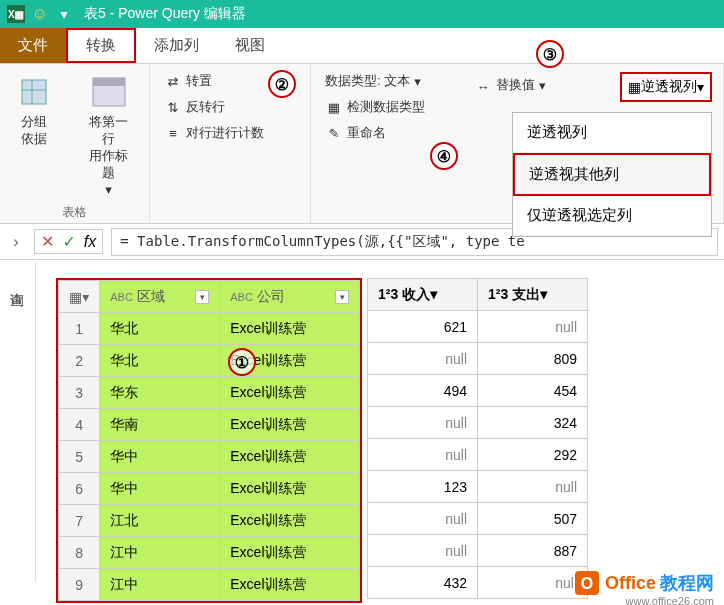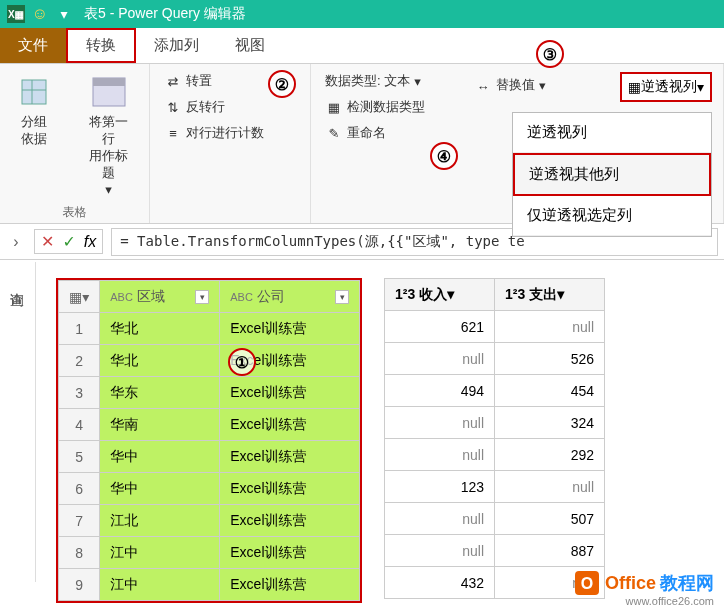--- a/index.html
+++ b/index.html
@@ -48,21 +48,21 @@
     .grid-wrap { position: absolute; left: 56px; top: 278px; border: 2px solid #c00; }
     .grid { border-collapse: collapse; }
     .grid th, .grid td { border: 1px solid #ccc; padding: 6px 10px; font-size: 14px; height: 32px; }
     .grid th { background: #eef7ee; font-weight: normal; color: #555; position: relative; }
     .grid .rownum { background: #f4f4f4; text-align: center; width: 36px; color: #666; }
     .grid .sel-col { background: #bef264; }
     .grid .col-hdr { display: flex; align-items: center; gap: 4px; }
     .grid .type-badge { font-size: 11px; color: #777; }
     .grid .filter-icon { margin-left: auto; border: 1px solid #bbb; width: 14px; height: 14px; display: flex; align-items: center; justify-content: center; font-size: 9px; background: #fff; }
     
-    .extra-cols { position: absolute; left: 384px; top: 278px; }
+    .extra-cols { position: absolute; left: 367px; top: 278px; }
     .extra-cols table { border-collapse: collapse; }
     .extra-cols th, .extra-cols td { border: 1px solid #ccc; padding: 6px 10px; font-size: 14px; height: 32px; text-align: right; }
     .extra-cols th { background: #f4f4f4; text-align: left; }
     .extra-cols .null { color: #888; }
     
     .watermark { position: absolute; right: 10px; bottom: 8px; font-size: 18px; font-weight: bold; display: flex; align-items: center; gap: 4px; }
     .watermark .o1 { color: #eb6100; }
     .watermark .o2 { color: #1e90ff; }
     
     svg { display: block; }
@@ -274,21 +274,21 @@
       </th>
     </tr>
     </tbody>
       <tbody id="grid-right-body">
         <tr>
           <td>621</td>
           <td><span class="null">null</span></td>
         </tr>
         <tr>
           <td><span class="null">null</span></td>
-          <td>526</td>
+          <td>809</td>
         </tr>
         <tr>
           <td>494</td>
           <td>454</td>
         </tr>
         <tr>
           <td><span class="null">null</span></td>
           <td>324</td>
         </tr>
         <tr>

